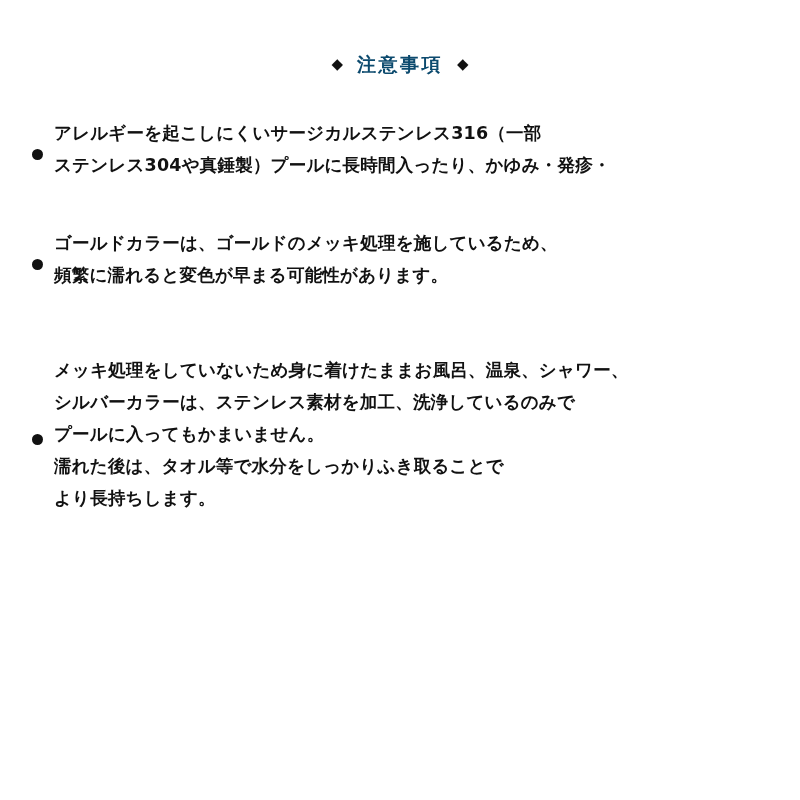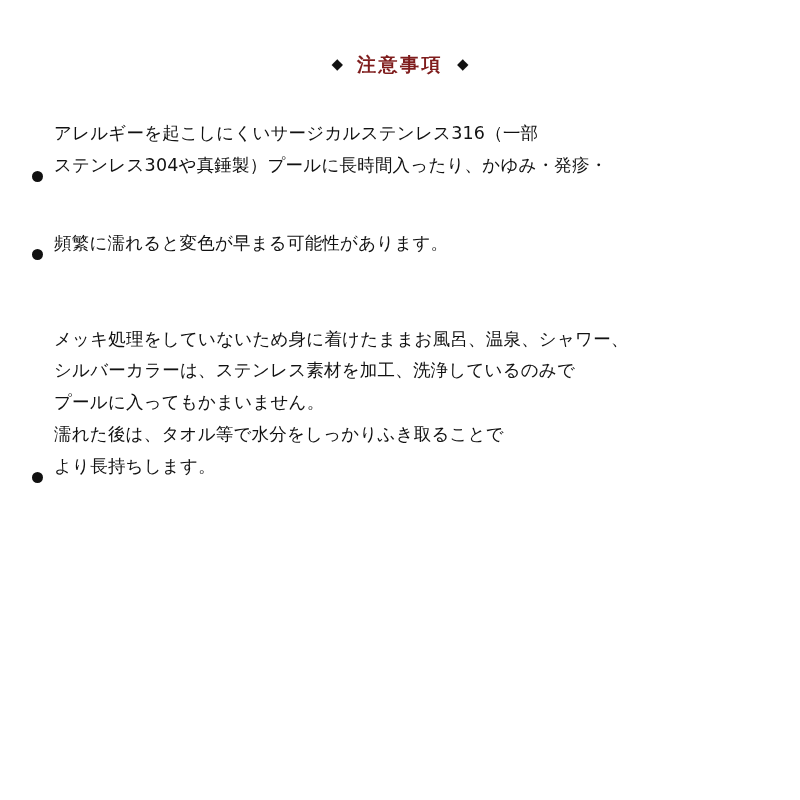--- a/index.html
+++ b/index.html
@@ -31,31 +31,32 @@
   .title-diamond {
     font-size: 15px;
     line-height: 1;
     color: #111111;
     transform: translateY(-1px);
   }
   .title-text {
     font-size: 19px;
     font-weight: 700;
     letter-spacing: 2.5px;
-    color: #7f1d1d;
+    color: #0c4a6e;
   }
   .notes {
     margin-top: 40px;
     padding-left: 32px;
     padding-right: 40px;
   }
   .note {
     display: flex;
-    align-items: flex-end;
+    align-items: center;
     margin-bottom: 46px;
+    font-weight: bold;
   }
   .note.gap-large {
     margin-bottom: 64px;
   }
   .bullet {
     flex: 0 0 auto;
     width: 11px;
     height: 11px;
     border-radius: 50%;
     background: #111111;
@@ -90,20 +91,21 @@
       <span class="bullet"></span>
       <div class="note-body">
         <div class="line">アレルギーを起こしにくいサージカルステンレス316（一部</div>
         <div class="line">ステンレス304や真錘製）プールに長時間入ったり、かゆみ・発疹・</div>
       </div>
     </div>
 
     <div class="note gap-large">
       <span class="bullet"></span>
       <div class="note-body">
+        <div class="line">ゴールドカラーは、ゴールドのメッキ処理を施しているため、</div>
         <div class="line">頻繁に濡れると変色が早まる可能性があります。</div>
       </div>
     </div>
 
     <div class="note">
       <span class="bullet"></span>
       <div class="note-body">
         <div class="line">メッキ処理をしていないため身に着けたままお風呂、温泉、シャワー、</div>
         <div class="line">シルバーカラーは、ステンレス素材を加工、洗浄しているのみで</div>
         <div class="line">プールに入ってもかまいません。</div>

